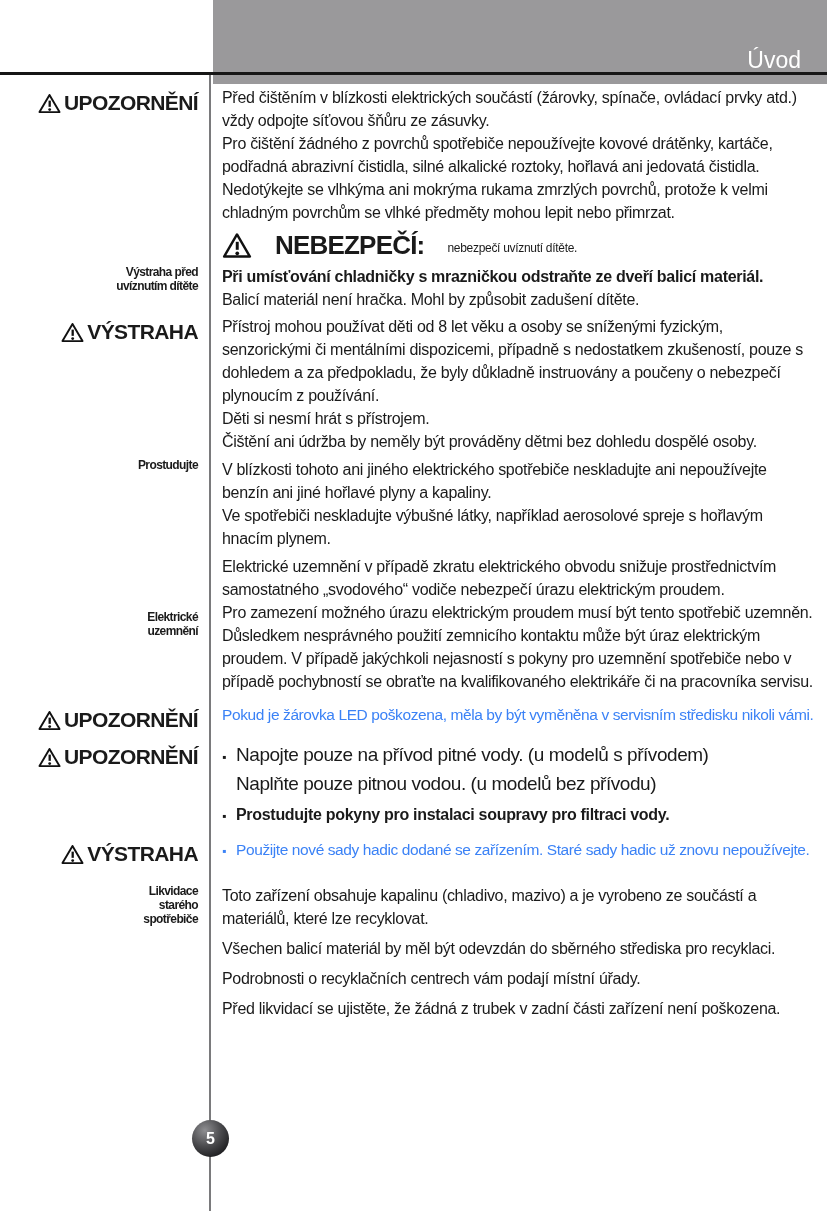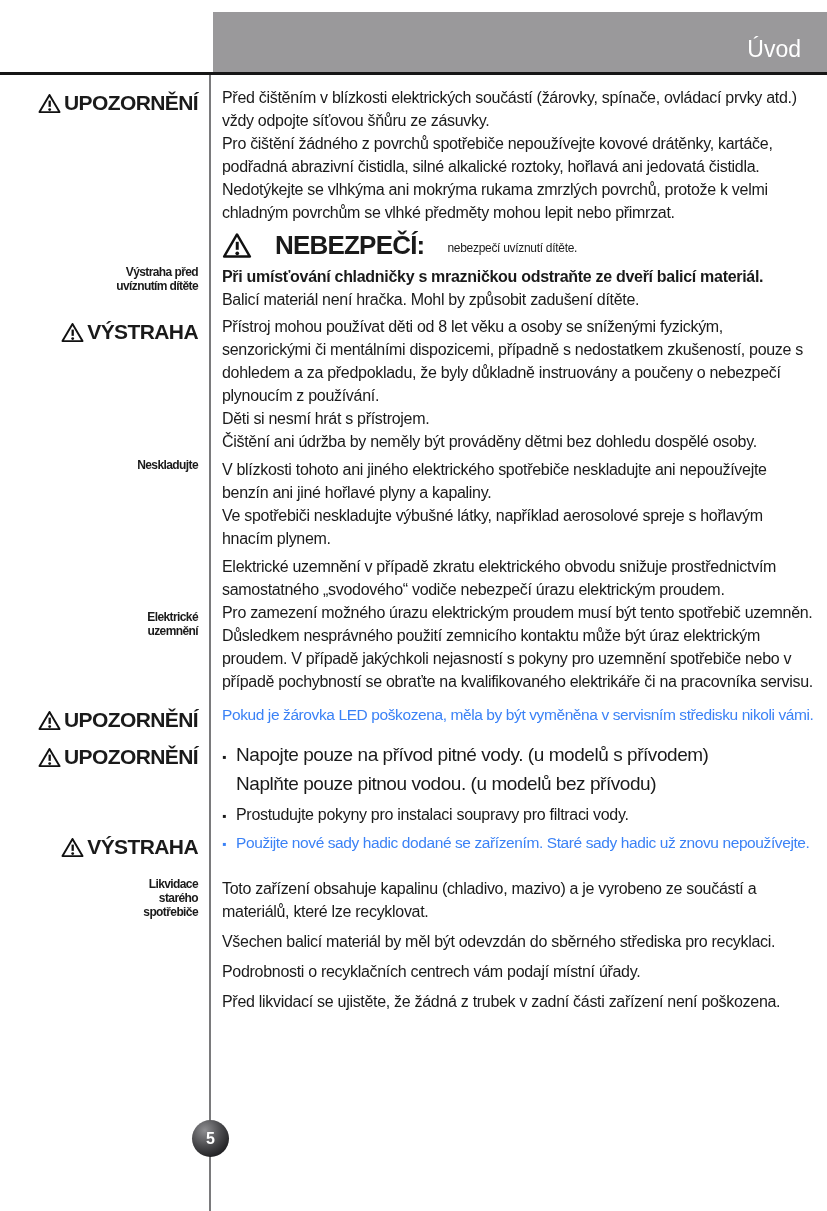--- a/index.html
+++ b/index.html
@@ -2,22 +2,22 @@
 <html lang="cs"><head>
 <meta charset="utf-8">
 <style>
   html,body{margin:0;padding:0;background:#fff;}
   .page{
     position:relative;width:827px;height:1211px;background:#ffffff;
     font-family:"Liberation Sans","DejaVu Sans",sans-serif;
     color:#1a1a1a;overflow:hidden;
   }
   
-  .header-bar{position:absolute;left:213px;right:0;top:0;height:61px;background:#9a999b;
-    display:flex;align-items:flex-end;justify-content:flex-end;padding:8px 26px 10px 0;box-sizing:border-box;margin-top:12px;}
+  .header-bar{position:absolute;left:213px;right:0;top:0;height:84px;background:#9a999b;
+    display:flex;align-items:flex-end;justify-content:flex-end;padding:8px 26px 10px 0;box-sizing:border-box;}
   .header-title{color:#ffffff;font-size:23px;letter-spacing:0;}
   .top-rule{position:absolute;left:0;right:0;top:72px;height:3px;background:#161616;}
   .v-divider{position:absolute;left:209px;top:75px;width:2px;height:1136px;background:#7a7a7c;}
 
   
   .content{position:absolute;left:0;top:86px;width:695px;}
   .row{display:flex;align-items:flex-start;}
   .cell-label{width:202px;flex:0 0 202px;text-align:right;padding-right:4px;box-sizing:border-box;}
   .cell-gap{width:20px;flex:0 0 20px;}
   .cell-body{width:592px;flex:0 0 592px;}
@@ -37,21 +37,21 @@
   .danger-note{font-size:12px;letter-spacing:-0.3px;padding-top:4px;}
 
   .big-line{font-size:19px;letter-spacing:-0.45px;line-height:28px;}
   .bullet-line{display:flex;align-items:center;}
   .bullet-marker{flex:0 0 14px;}
   .bullet-marker::before{content:"▪";font-size:12px;line-height:inherit;position:relative;top:1px;}
   .indent-cont{padding-left:14px;}
 
   
   .m6{margin-bottom:6px;} .m4{margin-bottom:4px;} .m5{margin-bottom:5px;}
-  .m10{margin-bottom:10px;align-items:center;} .m7{margin-bottom:7px;} .m3{margin-bottom:3px;} .m17{margin-bottom:17px;}
+  .m10{margin-bottom:10px;align-items:center;} .m7{margin-bottom:7px;} .m3{margin-bottom:10px;font-weight:bold;} .m17{margin-bottom:17px;}
 
   
   .page-ball{position:absolute;left:192px;top:1120px;width:37px;height:37px;border-radius:50%;
     background:radial-gradient(circle at 35% 28%, #8f8f92 0%, #4a4a4d 45%, #1d1d1f 80%);
     display:flex;align-items:center;justify-content:center;
     color:#ffffff;font-size:16px;font-weight:bold;}
 </style>
 </head>
 <body>
 
@@ -132,21 +132,21 @@
       <div class="cell-gap"></div>
       <div class="cell-body">
         <p class="para">Přístroj mohou používat děti od 8 let věku a osoby se sníženými fyzickým, senzorickými či mentálními dispozicemi, případně s nedostatkem zkušeností, pouze s dohledem a za předpokladu, že byly důkladně instruovány a poučeny o nebezpečí plynoucím z používání.</p>
         <p class="para">Děti si nesmí hrát s přístrojem.</p>
         <p class="para">Čištění ani údržba by neměly být prováděny dětmi bez dohledu dospělé osoby.</p>
       </div>
     </div>
 
     <div class="row m5">
       <div class="cell-label">
-        <span class="wlabel multiline">Neskladujte</span>
+        <span class="wlabel multiline">Prostudujte</span>
       </div>
       <div class="cell-gap"></div>
       <div class="cell-body">
         <p class="para">V blízkosti tohoto ani jiného elektrického spotřebiče neskladujte ani nepoužívejte benzín ani jiné hořlavé plyny a kapaliny.</p>
         <p class="para">Ve spotřebiči neskladujte výbušné látky, například aerosolové spreje s hořlavým hnacím plynem.</p>
       </div>
     </div>
 
     <div class="row m10">
       <div class="cell-label">

